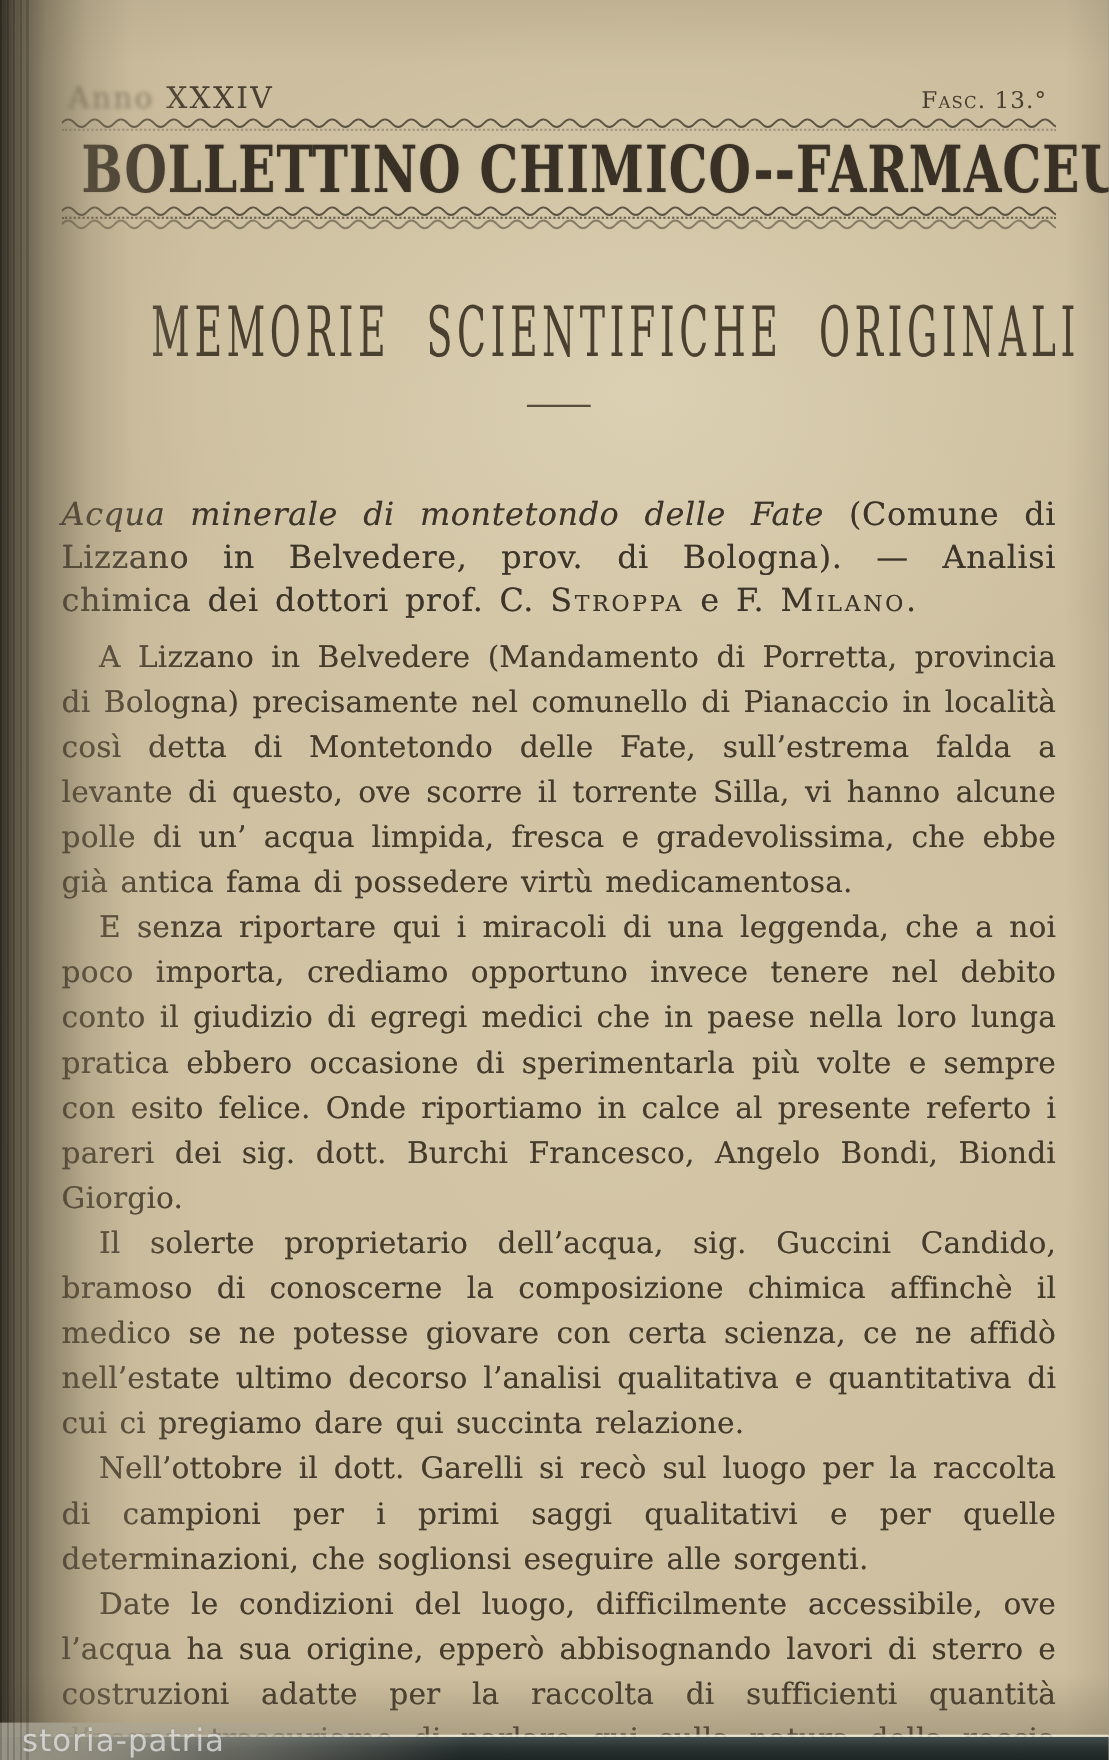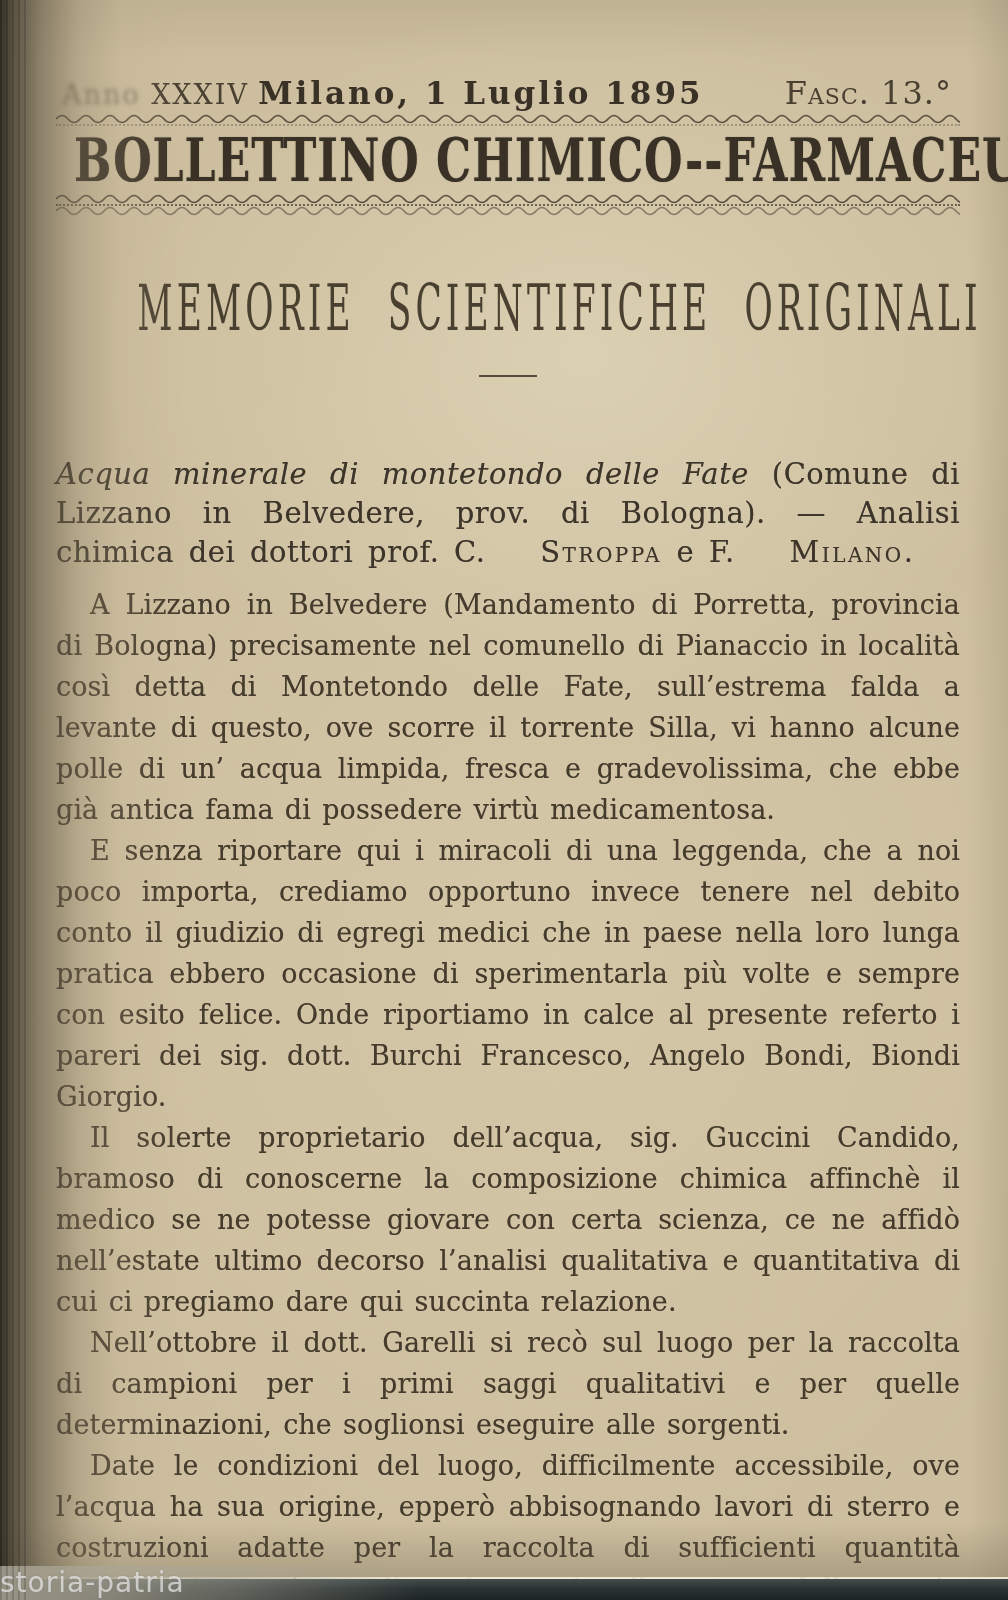--- a/index.html
+++ b/index.html
@@ -36,21 +36,21 @@
     position:absolute;left:56px;right:48px;top:74px;z-index:3;
   }
   
   .masthead{
     display:flex;justify-content:space-between;align-items:baseline;
     padding:0 8px 0 6px;
   }
   .m-volume{font-size:27px;letter-spacing:2px;color:#4a4031;white-space:nowrap;}
   .m-volume .smear{filter:blur(2px);opacity:.55;}
   .m-date{font-size:31px;font-weight:bold;letter-spacing:3px;color:#3a3126;white-space:nowrap;transform:translateX(-36px);}
-  .m-fasc{font-size:32px;letter-spacing:1px;color:#4a4031;font-variant:small-caps;white-space:nowrap;}
+  .m-fasc{font-size:21px;letter-spacing:1px;color:#4a4031;font-variant:small-caps;white-space:nowrap;}
   
   .wavy{height:10px;color:#4a4134;opacity:.85;overflow:hidden;line-height:0;}
   .wavy.faint{opacity:.55;}
   .dotted{height:0;border-top:2px dotted rgba(74,65,52,.75);}
   .dotted.faint{border-top:2px dotted rgba(74,65,52,.35);}
   .rule-stack{margin-top:2px;}
   
   .journal-title{
     text-align:center;
     font-family:"DejaVu Serif", serif;
@@ -85,21 +85,21 @@
   
   .article-title{
     margin-top:78px;
     font-size:29px;line-height:39px;
     text-align:justify;
     color:#3d352a;
     word-spacing:5px;letter-spacing:.5px;
     text-shadow:0 0 .6px rgba(61,53,42,.55);
   }
   .t-italic{font-style:italic;}
-  .t-sc{font-variant:small-caps;letter-spacing:2.5px;margin-left:40px;}
+  .t-sc{font-variant:small-caps;letter-spacing:2.5px;}
   
   .body-text{margin-top:12px;}
   .body-text p{
     margin:0;
     font-size:27px;line-height:41px;
     text-align:justify;
     text-indent:34px;
     color:#453b2c;
     letter-spacing:.1px;
     word-spacing:2.5px;
@@ -116,37 +116,36 @@
   }
   .dark-strip{
     position:absolute;left:0;right:0;bottom:0;height:21px;z-index:4;pointer-events:none;
     background:linear-gradient(to bottom,#434c4c,#2b3333 45%,#1d2424);
   }
   .gray-band{
     position:absolute;left:0;bottom:0;width:420px;height:34px;z-index:5;pointer-events:none;
     background:linear-gradient(to right, rgba(170,166,150,.85), rgba(170,166,150,.45) 55%, rgba(170,166,150,0));
   }
   .watermark{
-    position:absolute;left:0;bottom:1px;z-index:7;
+    position:absolute;left:20px;bottom:1px;z-index:7;
     font-family:"DejaVu Sans", sans-serif;
     font-size:28px;letter-spacing:1px;
     color:rgba(255,255,255,.6);
     text-shadow:0 0 2px rgba(120,120,120,.5);
   }
 </style>
 </head>
 <body>
 
 <div class="page">
 
   <div class="content">
 
     <div class="masthead">
       <span class="m-volume"><span class="smear">Anno </span><span>XXXIV</span></span>
-      <span class="m-date">Milano, 1 Luglio 1895</span>
       <span class="m-fasc">Fasc. 13.°</span>
     </div>
 
     <div class="rule-stack">
       <div class="wavy"><svg width="904" height="10" viewBox="0 0 904 10" preserveAspectRatio="none">
             <path d="M0 5 q6 -7 12 0 q6 7 12 0 q6 -7 12 0 q6 7 12 0 q6 -7 12 0 q6 7 12 0 q6 -7 12 0 q6 7 12 0 q6 -7 12 0 q6 7 12 0 q6 -7 12 0 q6 7 12 0 q6 -7 12 0 q6 7 12 0 q6 -7 12 0 q6 7 12 0 q6 -7 12 0 q6 7 12 0 q6 -7 12 0 q6 7 12 0 q6 -7 12 0 q6 7 12 0 q6 -7 12 0 q6 7 12 0 q6 -7 12 0 q6 7 12 0 q6 -7 12 0 q6 7 12 0 q6 -7 12 0 q6 7 12 0 q6 -7 12 0 q6 7 12 0 q6 -7 12 0 q6 7 12 0 q6 -7 12 0 q6 7 12 0 q6 -7 12 0 q6 7 12 0 q6 -7 12 0 q6 7 12 0 q6 -7 12 0 q6 7 12 0 q6 -7 12 0 q6 7 12 0 q6 -7 12 0 q6 7 12 0 q6 -7 12 0 q6 7 12 0 q6 -7 12 0 q6 7 12 0 q6 -7 12 0 q6 7 12 0 q6 -7 12 0 q6 7 12 0 q6 -7 12 0 q6 7 12 0 q6 -7 12 0 q6 7 12 0 q6 -7 12 0 q6 7 12 0 q6 -7 12 0 q6 7 12 0 q6 -7 12 0 q6 7 12 0 q6 -7 12 0 q6 7 12 0 q6 -7 12 0 q6 7 12 0 q6 -7 12 0 q6 7 12 0 q6 -7 12 0 q6 7 12 0 q6 -7 12 0 q6 7 12 0 q6 -7 12 0 q6 7 12 0" fill="none" stroke="currentColor" stroke-width="1.7"></path>
           </svg></div>
       <div class="dotted faint"></div>
     </div>
 

